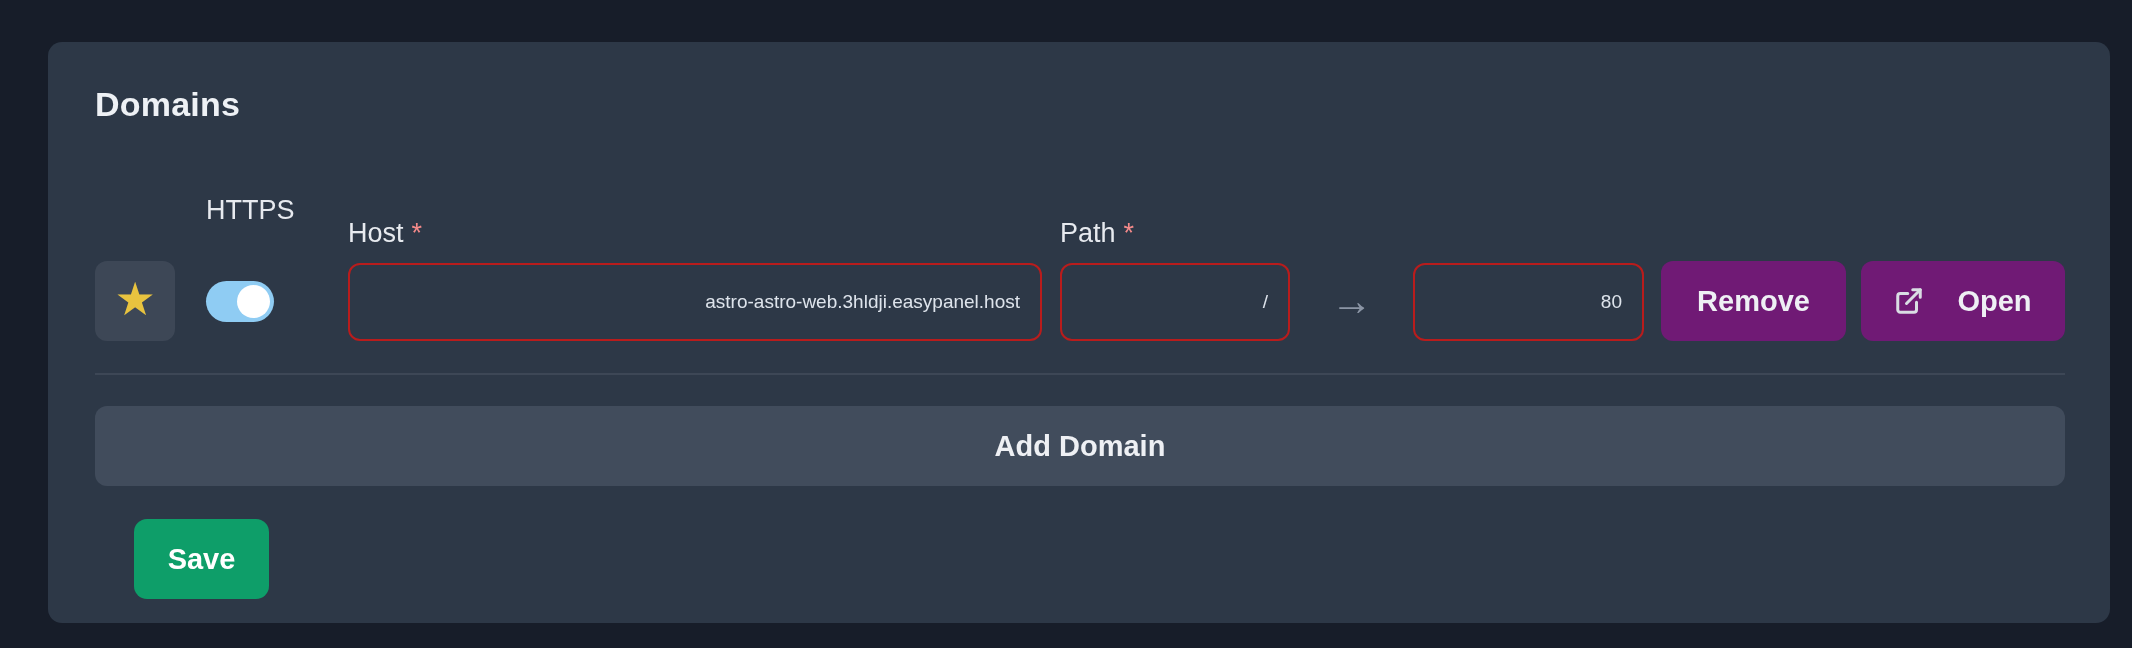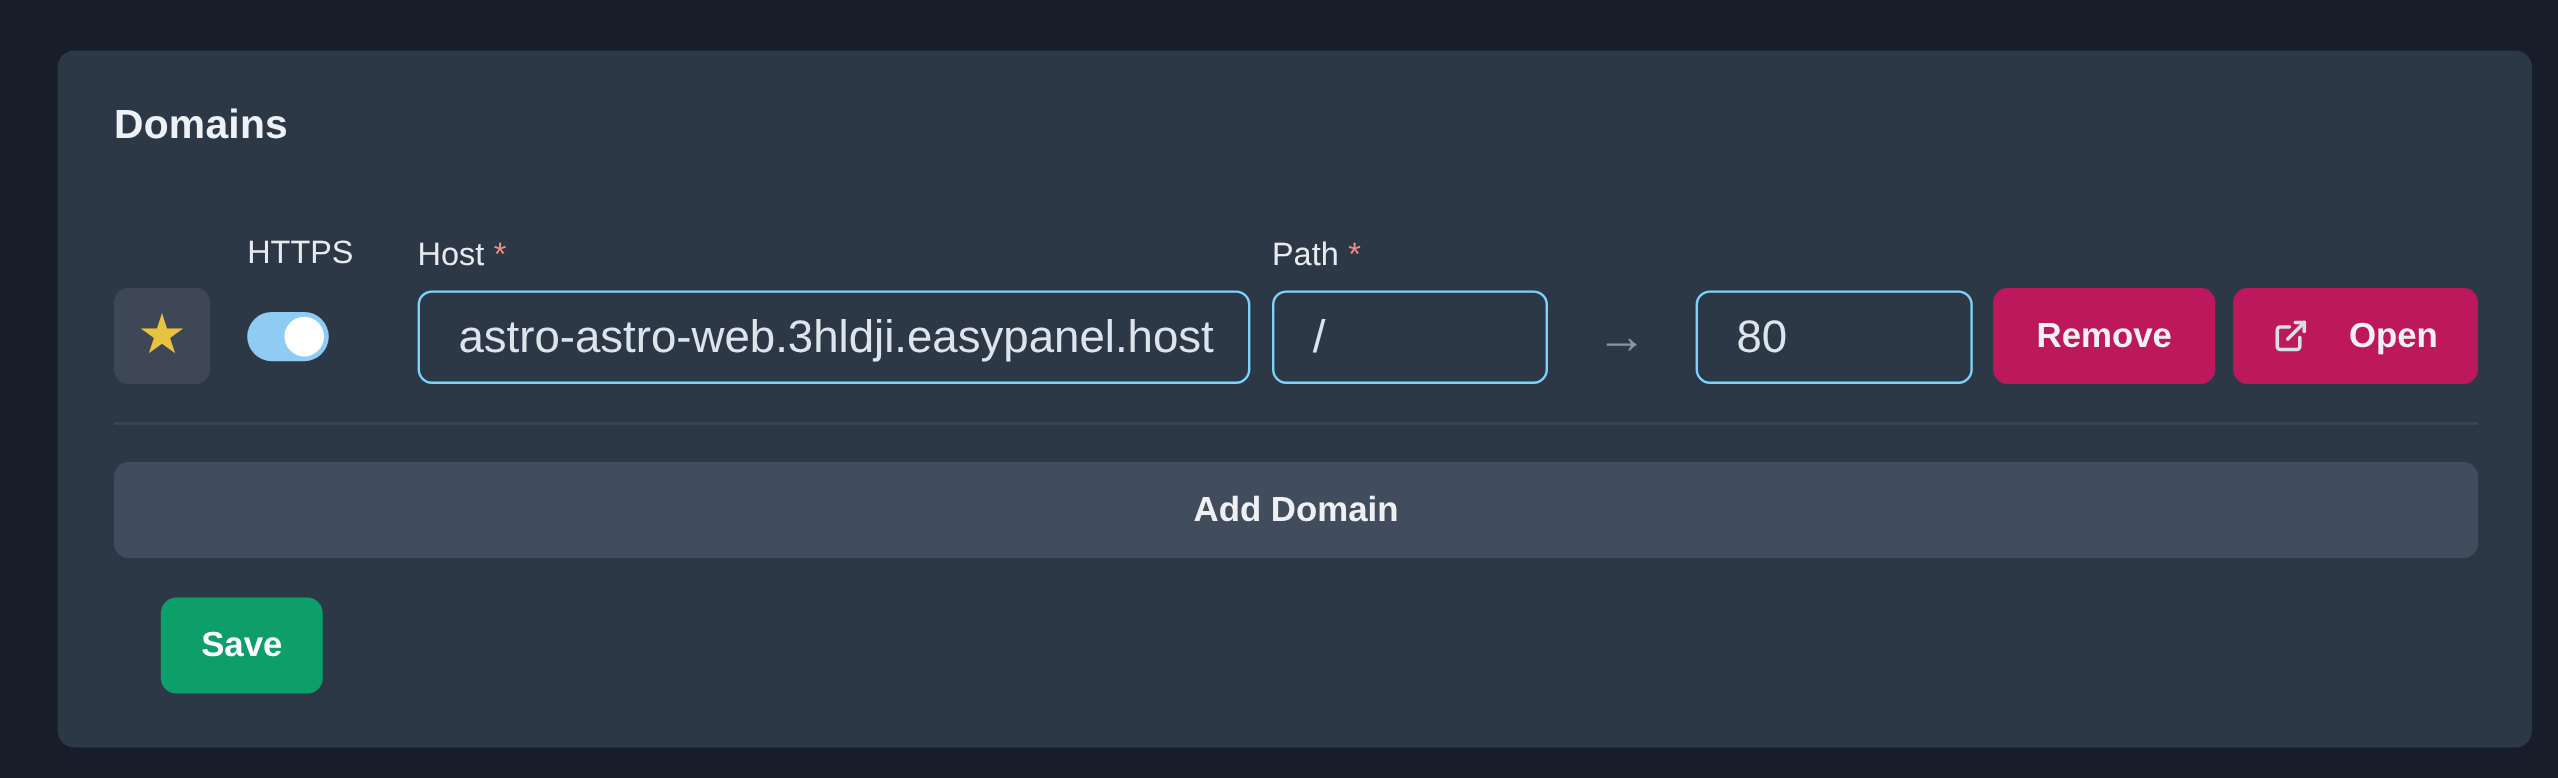--- a/index.html
+++ b/index.html
@@ -67,21 +67,21 @@
     cursor: pointer;
     padding: 0;
   }
   .star-glyph {
     color: #e8c33f;
     font-size: 46px;
     line-height: 1;
     transform: translateY(-2px);
   }
 
-  .col-https { width: 104px; margin-right: 38px; }
+  .col-https { width: 104px; margin-right: 38px; gap: 21px; }
   .toggle-wrap { height: 80px; display: flex; align-items: center; }
   .toggle {
     width: 68px; height: 41px;
     background: #8fccf3;
     border-radius: 21px;
     position: relative;
     cursor: pointer;
   }
   .toggle-knob {
     position: absolute;
@@ -92,41 +92,42 @@
   }
 
   .col-host { flex: 1 1 auto; }
   .col-path { width: 230px; margin-left: 18px; }
   .col-port { width: 231px; }
 
   .text-input {
     height: 78px;
     width: 100%;
     background: transparent;
-    border: 2px solid #7dd3fc;
+    border: 2px solid #b91c1c;
     border-radius: 12px;
     color: #dee4ec;
-    font-size: 38px;
+    font-size: 19px;
     font-family: "Liberation Sans", "DejaVu Sans", sans-serif;
     padding: 0 20px 0 32px;
     outline: none;
+    text-align: right;
   }
 
   .arrow-cell {
     width: 123px;
     height: 80px;
     display: flex; align-items: center; justify-content: center;
     color: #8b95a5;
     font-size: 42px;
     line-height: 1;
   }
 
   .ghost-button {
     height: 80px;
-    background: #be185d;
+    background: #701a75;
     border: none;
     border-radius: 12px;
     color: #eef0f4;
     font-size: 29px;
     font-weight: 600;
     font-family: "Liberation Sans", "DejaVu Sans", sans-serif;
     display: flex; align-items: center; justify-content: center;
     cursor: pointer;
     white-space: nowrap;
   }

